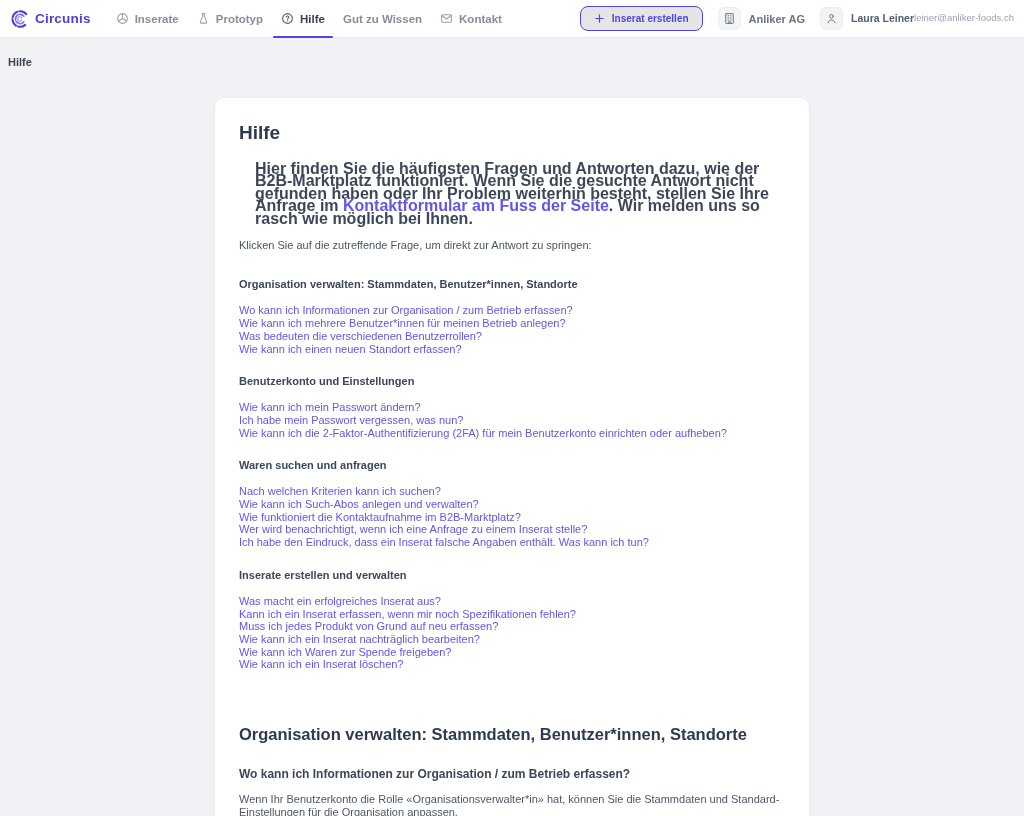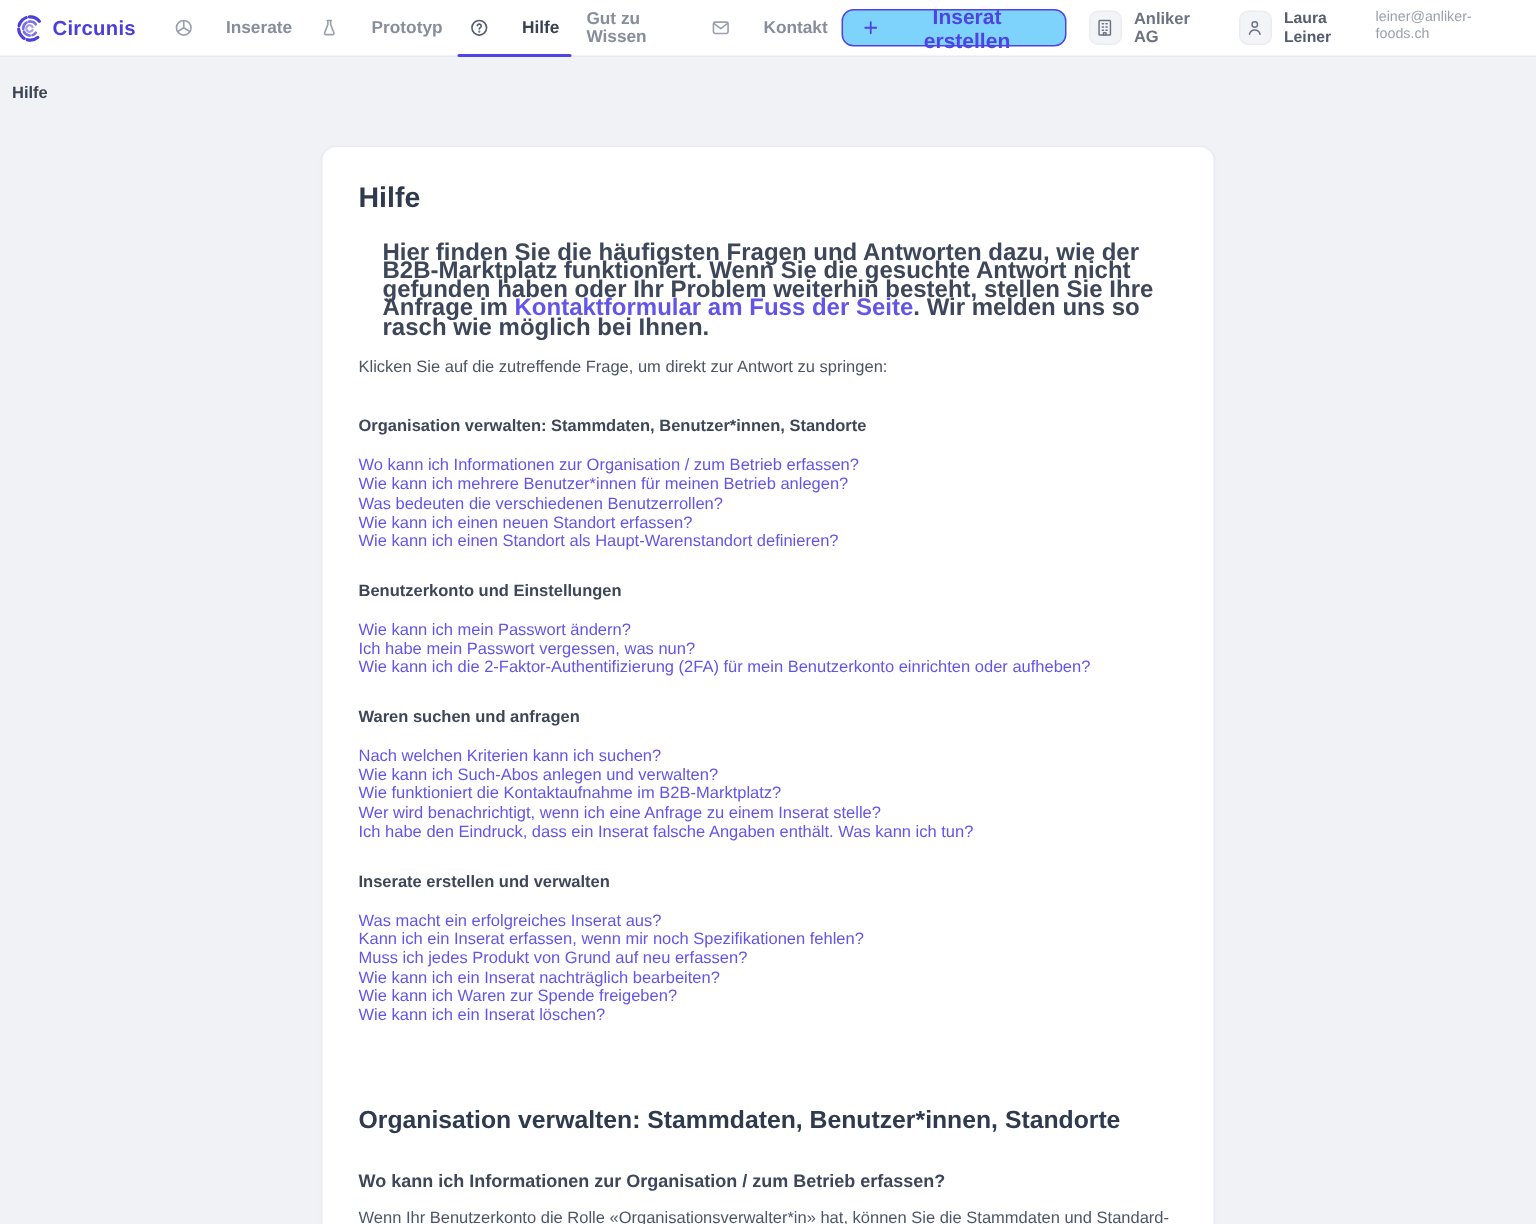--- a/index.html
+++ b/index.html
@@ -23,36 +23,36 @@
   .header{
     height:38px;background:#ffffff;border-bottom:1px solid #e8e9ee;
     display:flex;align-items:center;justify-content:space-between;
     padding:0 10px;position:relative;z-index:5;
   }
   .header-left{display:flex;align-items:center;height:100%;}
   .brand{display:flex;align-items:center;gap:5px;margin-right:16px;cursor:pointer;}
   .brand-name{font-size:13.5px;font-weight:700;color:#4a3fd8;letter-spacing:.2px;}
   .nav{display:flex;align-items:center;height:100%;}
   .nav-item{
-    display:flex;align-items:center;gap:22px;height:100%;padding:0 9px;
+    display:flex;align-items:center;gap:6px;height:100%;padding:0 9px;
     font-size:11.5px;color:var(--nav-gray);text-decoration:none;position:relative;
     font-weight:600;
   }
   .nav-item .nico{display:inline-flex;color:#9aa0ac;}
   .nav-item.active{color:#3a4254;}
   .nav-item.active .nico{color:#555e70;}
   .nav-item.active::after{
     content:"";position:absolute;left:1px;right:1px;bottom:-1px;height:2.5px;
     background:var(--accent);border-radius:2px;
   }
   .header-right{display:flex;align-items:center;gap:15px;}
   .btn-create{
     display:flex;align-items:center;gap:7px;height:25px;padding:0 13px;
-    border:1px solid var(--accent);border-radius:8px;background:#7dd3fc;
-    color:var(--accent);font-size:14px;font-weight:700;cursor:pointer;
+    border:1px solid var(--accent);border-radius:8px;background:#e5e5e5;
+    color:var(--accent);font-size:10px;font-weight:700;cursor:pointer;
     font-family:inherit;
   }
   .chip{display:flex;align-items:center;gap:8px;cursor:pointer;}
   .chip-icon{
     width:23px;height:23px;border-radius:6px;background:#f3f4f7;border:1px solid #ececf1;
     display:flex;align-items:center;justify-content:center;color:#6b7280;
   }
   .chip-label{font-size:11px;color:#6b7280;font-weight:600;}
   .user-meta{display:flex;flex-direction:row;line-height:1.2;}
   .user-name{font-size:10.5px;color:#555e6e;font-weight:600;}
@@ -186,21 +186,20 @@
 
   <p class="jump-hint">Klicken Sie auf die zutreffende Frage, um direkt zur Antwort zu springen:</p>
 
   <div id="toc">
       <div class="toc-group">
         <div class="toc-heading">Organisation verwalten: Stammdaten, Benutzer*innen, Standorte</div>
         <a class="toc-link" href="#">Wo kann ich Informationen zur Organisation / zum Betrieb erfassen?</a>
         <a class="toc-link" href="#">Wie kann ich mehrere Benutzer*innen für meinen Betrieb anlegen?</a>
         <a class="toc-link" href="#">Was bedeuten die verschiedenen Benutzerrollen?</a>
         <a class="toc-link" href="#">Wie kann ich einen neuen Standort erfassen?</a>
-        <a class="toc-link" href="#">Wie kann ich einen Standort als Haupt-Warenstandort definieren?</a>
       </div>
       <div class="toc-group">
         <div class="toc-heading">Benutzerkonto und Einstellungen</div>
         <a class="toc-link" href="#">Wie kann ich mein Passwort ändern?</a>
         <a class="toc-link" href="#">Ich habe mein Passwort vergessen, was nun?</a>
         <a class="toc-link" href="#">Wie kann ich die 2-Faktor-Authentifizierung (2FA) für mein Benutzerkonto einrichten oder aufheben?</a>
       </div>
       <div class="toc-group">
         <div class="toc-heading">Waren suchen und anfragen</div>
         <a class="toc-link" href="#">Nach welchen Kriterien kann ich suchen?</a>

